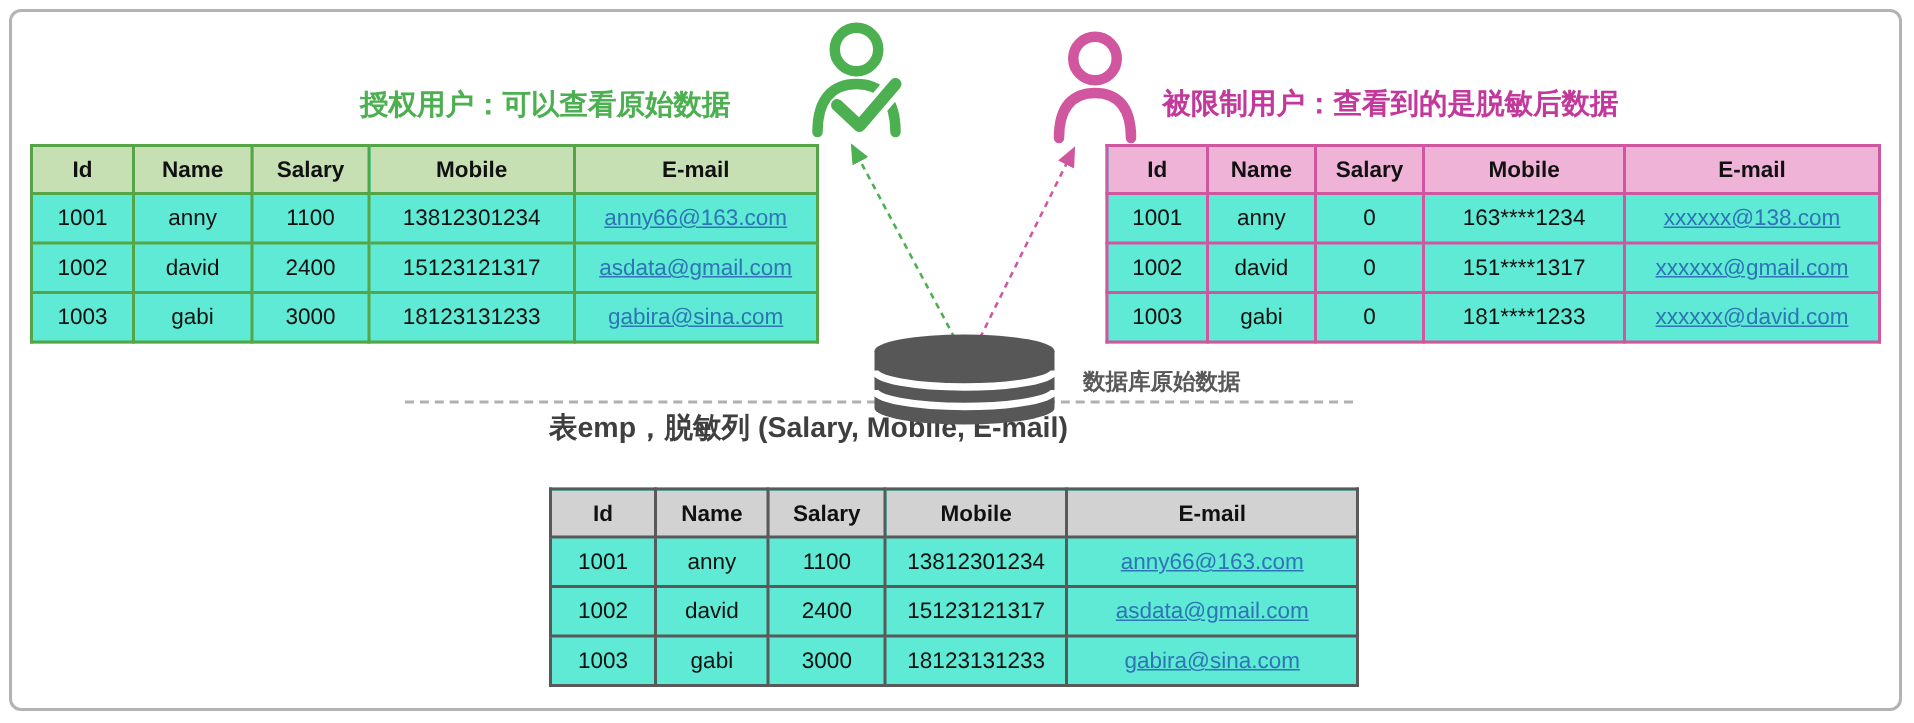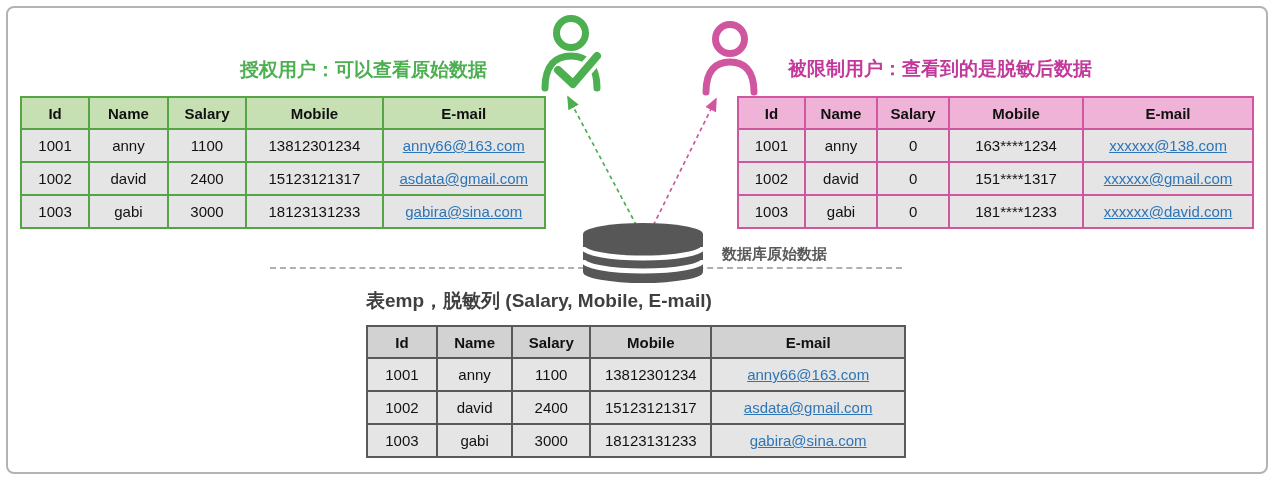--- a/index.html
+++ b/index.html
@@ -9,25 +9,25 @@
     --link:#2e75b6; --ink:#111111; --frame:#b3b3b3; --watermark:#9c9c9c; --dash:#b0b0b0;
   }
   *{margin:0;padding:0;box-sizing:border-box;}
   html,body{background:#ffffff;}
   body{font-family:"Liberation Sans","DejaVu Sans",sans-serif;}
   .canvas{position:relative;width:1276px;height:482px;background:#ffffff;overflow:hidden;}
   .frame{position:absolute;left:6px;top:6px;right:8px;bottom:8px;border:2px solid var(--frame);border-radius:8px;pointer-events:none;}
 
   .sec-title{position:absolute;font-size:19px;font-weight:bold;white-space:nowrap;}
   .title-green{left:240px;top:57px;color:var(--green);}
-  .title-pink{left:775px;top:56px;color:var(--pink);margin-left:13px;}
+  .title-pink{left:775px;top:56px;color:var(--pink);}
   .db-label{position:absolute;left:722px;top:245px;font-size:15px;font-weight:bold;color:var(--grayBorder);white-space:nowrap;}
-  .bottom-title{position:absolute;left:366px;top:288px;font-size:19px;font-weight:bold;color:#3f3f3f;white-space:nowrap;}
-
-  table.data-table{position:absolute;border-collapse:collapse;table-layout:fixed;background:#e5e5e5;}
+  .bottom-title{position:absolute;left:366px;top:272px;font-size:19px;font-weight:bold;color:#3f3f3f;white-space:nowrap;}
+
+  table.data-table{position:absolute;border-collapse:collapse;table-layout:fixed;background:#5eead4;}
   table.data-table th,table.data-table td{text-align:center;vertical-align:middle;font-size:15px;color:var(--ink);overflow:hidden;white-space:nowrap;}
   table.data-table th{height:32px;font-weight:bold;}
   table.data-table td{height:33px;text-align:center;}
   table.green{left:20px;top:96px;width:526px;}
   table.green th,table.green td{border:2px solid var(--greenBorder);}
   table.green th{background:var(--greenBg);}
   table.pink{left:737px;top:96px;width:517px;}
   table.pink th,table.pink td{border:2px solid var(--pinkAccent);}
   table.pink th{background:var(--pinkBg);}
   table.gray{left:366px;top:325px;width:540px;}

